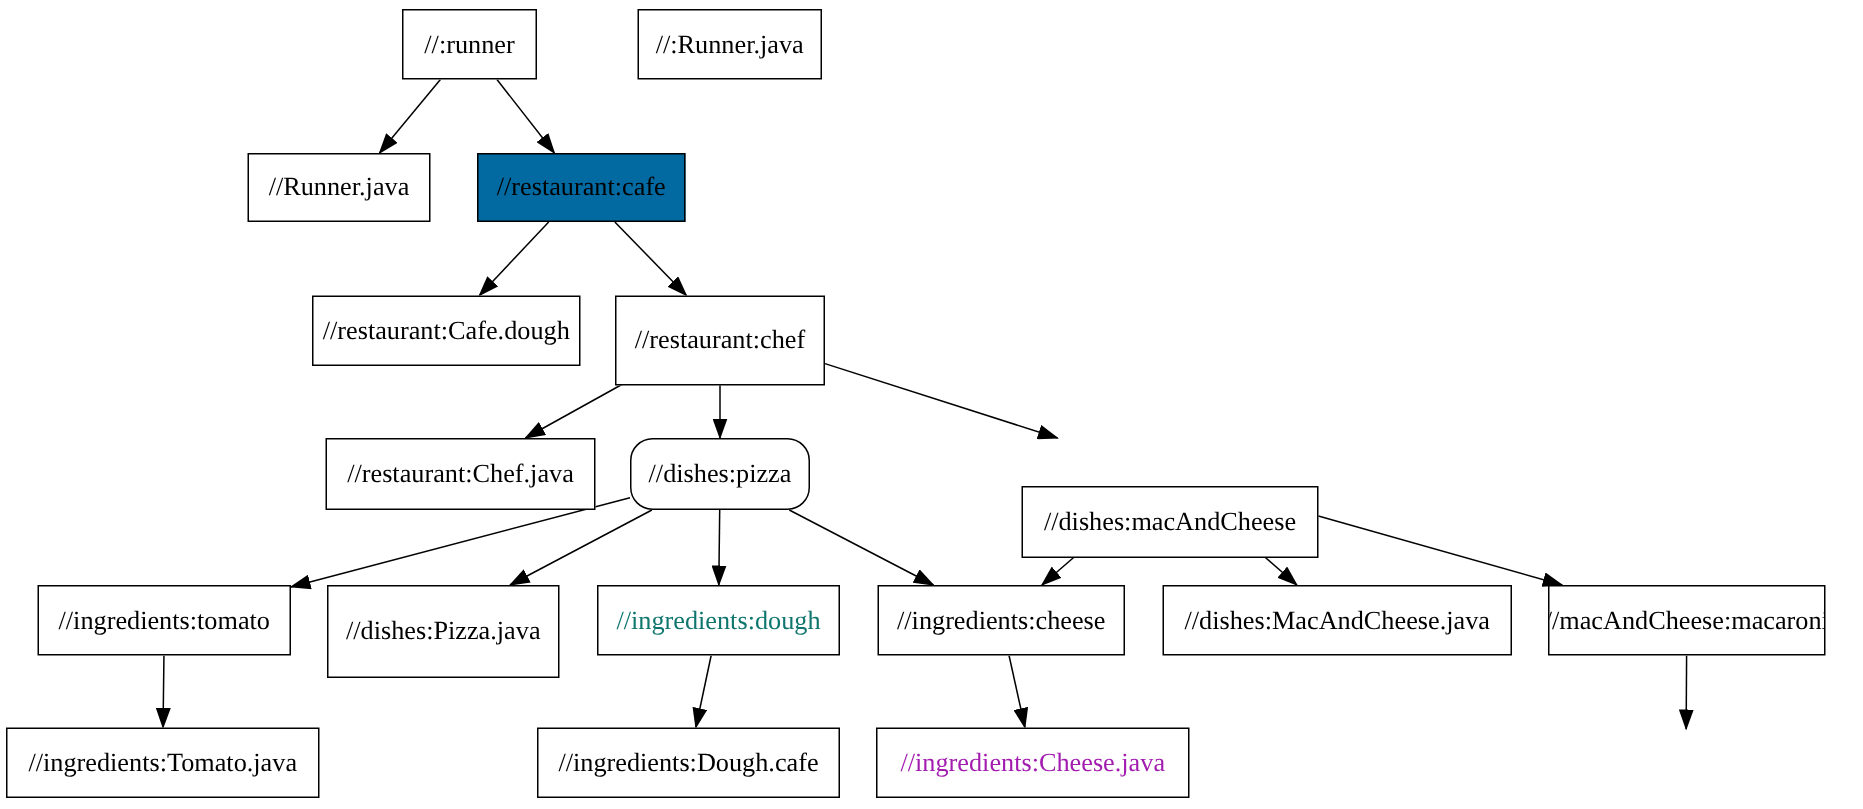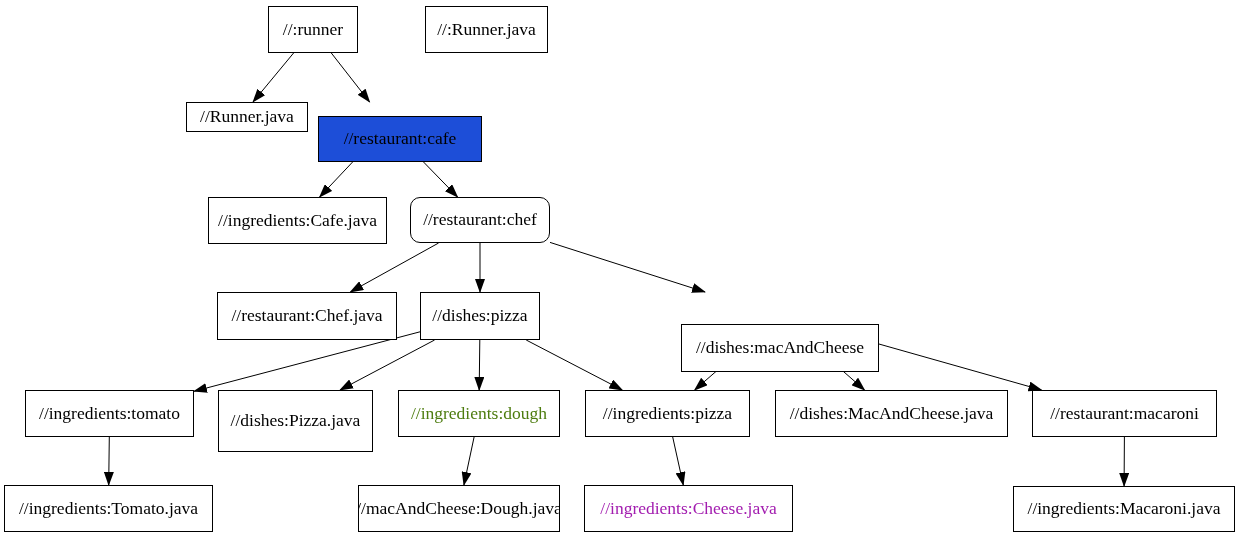--- a/index.html
+++ b/index.html
@@ -71,31 +71,30 @@
         <line x1="864.8" y1="340.0" x2="1041.5" y2="390.0" stroke="#000000" stroke-width="1" marker-end="url(#arrowhead)"></line>
         <line x1="109.3" y1="437.0" x2="108.7" y2="485.0" stroke="#000000" stroke-width="1" marker-end="url(#arrowhead)"></line>
         <line x1="474.1" y1="437.0" x2="463.9" y2="485.0" stroke="#000000" stroke-width="1" marker-end="url(#arrowhead)"></line>
         <line x1="672.7" y1="437.0" x2="683.3" y2="485.0" stroke="#000000" stroke-width="1" marker-end="url(#arrowhead)"></line>
         <line x1="1124.4" y1="437.0" x2="1124.1" y2="486.0" stroke="#000000" stroke-width="1" marker-end="url(#arrowhead)"></line>
       </g>
   </svg>
   <div id="node-layer">
       <div class="node" style="left: 268px; top: 6px; width: 90px; height: 47px; border-color: rgb(0, 0, 0); background: rgb(255, 255, 255); color: rgb(0, 0, 0);">//:runner</div>
       <div class="node" style="left: 377px; top: 6px; width: 123px; height: 47px; border-color: rgb(0, 0, 0); background: rgb(255, 255, 255); color: rgb(0, 0, 0); margin-left: 48px;">//:Runner.java</div>
-      <div class="node" style="left: 186px; top: 102px; width: 122px; height: 30px; border-color: rgb(0, 0, 0); background: rgb(255, 255, 255); color: rgb(0, 0, 0);">//Runner.java</div>
-      <div class="node" style="left: 318px; top: 116px; width: 164px; height: 46px; border-color: rgb(0, 0, 0); background: #1d4ed8; color: rgb(0, 0, 0);">//restaurant:cafe</div>
-      <div class="node" style="left: 208px; top: 197px; width: 179px; height: 47px; border-color: rgb(0, 0, 0); background: rgb(255, 255, 255); color: rgb(0, 0, 0);">//ingredients:Cafe.java</div>
-      <div class="node" style="left: 410px; top: 197px; width: 140px; height: 46px; border-color: rgb(0, 0, 0); background: rgb(255, 255, 255); color: rgb(0, 0, 0); border-radius: 10px;">//restaurant:chef</div>
+      <div class="node" style="left: 165px; top: 102px; width: 122px; height: 46px; border-color: rgb(0, 0, 0); background: rgb(255, 255, 255); color: rgb(0, 0, 0);">//Runner.java</div>
+      <div class="node" style="left: 318px; top: 102px; width: 139px; height: 46px; border-color: rgb(0, 0, 0); background: #0369a1; color: rgb(0, 0, 0);">//restaurant:cafe</div>
+      <div class="node" style="left: 208px; top: 197px; width: 179px; height: 47px; border-color: rgb(0, 0, 0); background: rgb(255, 255, 255); color: rgb(0, 0, 0);">//restaurant:Cafe.dough</div>
+      <div class="node" style="left: 410px; top: 197px; width: 140px; height: 60px; border-color: rgb(0, 0, 0); background: rgb(255, 255, 255); color: rgb(0, 0, 0);">//restaurant:chef</div>
       <div class="node" style="left: 217px; top: 292px; width: 180px; height: 48px; border-color: rgb(0, 0, 0); background: rgb(255, 255, 255); color: rgb(0, 0, 0);">//restaurant:Chef.java</div>
-      <div class="node" style="left: 420px; top: 292px; width: 120px; height: 48px; border-color: rgb(0, 0, 0); background: rgb(255, 255, 255); color: rgb(0, 0, 0);">//dishes:pizza</div>
+      <div class="node" style="left: 420px; top: 292px; width: 120px; height: 48px; border-color: rgb(0, 0, 0); background: rgb(255, 255, 255); color: rgb(0, 0, 0); border-radius: 15px;">//dishes:pizza</div>
       <div class="node" style="left: 681px; top: 292px; width: 198px; height: 48px; border-color: rgb(0, 0, 0); background: rgb(255, 255, 255); color: rgb(0, 0, 0); margin-top: 32px;">//dishes:macAndCheese</div>
       <div class="node" style="left: 25px; top: 390px; width: 169px; height: 47px; border-color: rgb(0, 0, 0); background: rgb(255, 255, 255); color: rgb(0, 0, 0);">//ingredients:tomato</div>
       <div class="node" style="left: 218px; top: 390px; width: 155px; height: 62px; border-color: rgb(0, 0, 0); background: rgb(255, 255, 255); color: rgb(0, 0, 0);">//dishes:Pizza.java</div>
-      <div class="node" style="left: 398px; top: 390px; width: 162px; height: 47px; border-color: rgb(0, 0, 0); background: rgb(255, 255, 255); color: #4d7c0f;">//ingredients:dough</div>
-      <div class="node" style="left: 585px; top: 390px; width: 165px; height: 47px; border-color: rgb(0, 0, 0); background: rgb(255, 255, 255); color: rgb(0, 0, 0);">//ingredients:pizza</div>
+      <div class="node" style="left: 398px; top: 390px; width: 162px; height: 47px; border-color: rgb(0, 0, 0); background: rgb(255, 255, 255); color: #0f766e;">//ingredients:dough</div>
+      <div class="node" style="left: 585px; top: 390px; width: 165px; height: 47px; border-color: rgb(0, 0, 0); background: rgb(255, 255, 255); color: rgb(0, 0, 0);">//ingredients:cheese</div>
       <div class="node" style="left: 775px; top: 390px; width: 233px; height: 47px; border-color: rgb(0, 0, 0); background: rgb(255, 255, 255); color: rgb(0, 0, 0);">//dishes:MacAndCheese.java</div>
-      <div class="node" style="left: 1032px; top: 390px; width: 185px; height: 47px; border-color: rgb(0, 0, 0); background: rgb(255, 255, 255); color: rgb(0, 0, 0);">//restaurant:macaroni</div>
+      <div class="node" style="left: 1032px; top: 390px; width: 185px; height: 47px; border-color: rgb(0, 0, 0); background: rgb(255, 255, 255); color: rgb(0, 0, 0);">//macAndCheese:macaroni</div>
       <div class="node" style="left: 4px; top: 485px; width: 209px; height: 47px; border-color: rgb(0, 0, 0); background: rgb(255, 255, 255); color: rgb(0, 0, 0); text-align: right;">//ingredients:Tomato.java</div>
-      <div class="node" style="left: 358px; top: 485px; width: 202px; height: 47px; border-color: rgb(0, 0, 0); background: rgb(255, 255, 255); color: rgb(0, 0, 0);">//macAndCheese:Dough.java</div>
+      <div class="node" style="left: 358px; top: 485px; width: 202px; height: 47px; border-color: rgb(0, 0, 0); background: rgb(255, 255, 255); color: rgb(0, 0, 0);">//ingredients:Dough.cafe</div>
       <div class="node" style="left: 584px; top: 485px; width: 209px; height: 47px; border-color: rgb(0, 0, 0); background: rgb(255, 255, 255); color: #a21caf;">//ingredients:Cheese.java</div>
-      <div class="node" style="left: 1013px; top: 486px; width: 222px; height: 46px; border-color: rgb(0, 0, 0); background: rgb(255, 255, 255); color: rgb(0, 0, 0);">//ingredients:Macaroni.java</div>
     </div>
 </div>
 
 </body></html>

